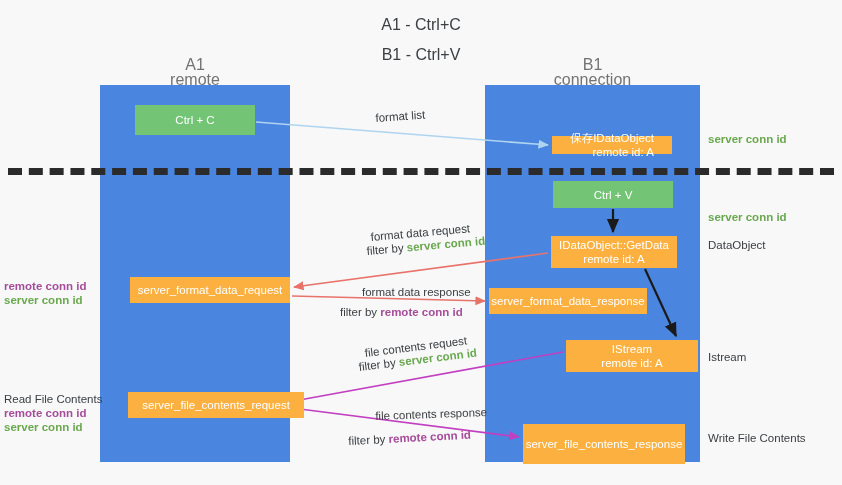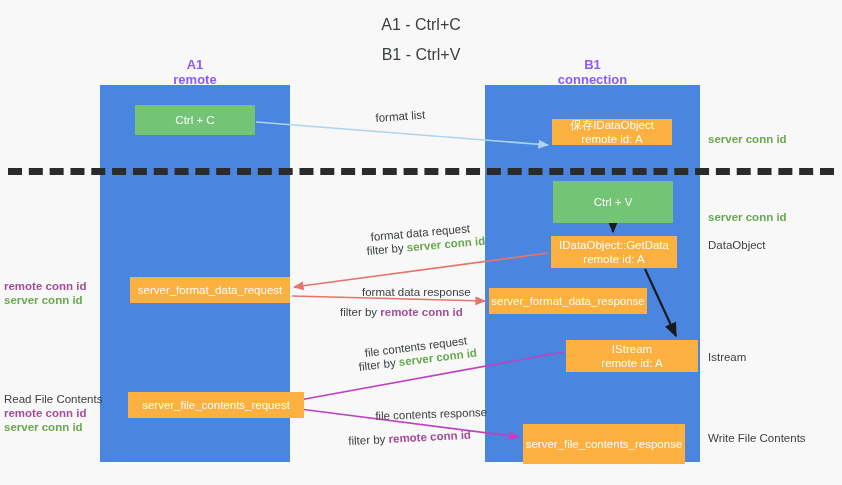--- a/index.html
+++ b/index.html
@@ -30,25 +30,24 @@
     text-align: center;
     font-size: 16px;
     line-height: 30px;
     color: #3c4043;
     white-space: pre;
   }
 
   
   .col-header {
     text-align: center;
-    font-size: 13px;
+    font-size: 16px;
     line-height: 15px;
-    color: #8b5cf6;
-    white-space: pre;
-    font-weight: bold;
+    color: #737373;
+    white-space: pre;
   }
   #hdr-a1 { left: 100px; top: 57px; width: 190px; }
   #hdr-b1 { left: 485px; top: 57px; width: 215px; }
 
   
   .lane {
     background: #4a86df;
     top: 85px;
     height: 377px;
   }
@@ -75,22 +74,22 @@
     color: #ffffff;
     font-size: 11.5px;
     line-height: 14px;
     white-space: pre;
     padding: 2px 4px;
   }
   .node.green  { background: #74c476; }
   .node.orange { background: #fbb040; }
 
   #n-ctrlc   { left: 135px; top: 105px;  width: 120px; height: 30px; }
-  #n-save    { left: 552px; top: 119px;  width: 120px; height: 26px; }
-  #n-ctrlv   { left: 553px; top: 181px;  width: 120px; height: 42px; }
+  #n-save    { left: 552px; top: 136px;  width: 120px; height: 18px; text-align: right; }
+  #n-ctrlv   { left: 553px; top: 181px;  width: 120px; height: 27px; }
   #n-getdata { left: 551px; top: 236px;  width: 126px; height: 32px; }
   #n-istream { left: 566px; top: 340px;  width: 132px; height: 32px; }
 
   #n-fmt-req  { left: 130px; top: 277px; width: 160px; height: 26px; }
   #n-fmt-res  { left: 489px; top: 288px; width: 158px; height: 26px; }
   #n-file-req { left: 128px; top: 392px; width: 176px; height: 26px; }
   #n-file-res { left: 523px; top: 424px; width: 162px; height: 40px; }
 
   
   .note {

